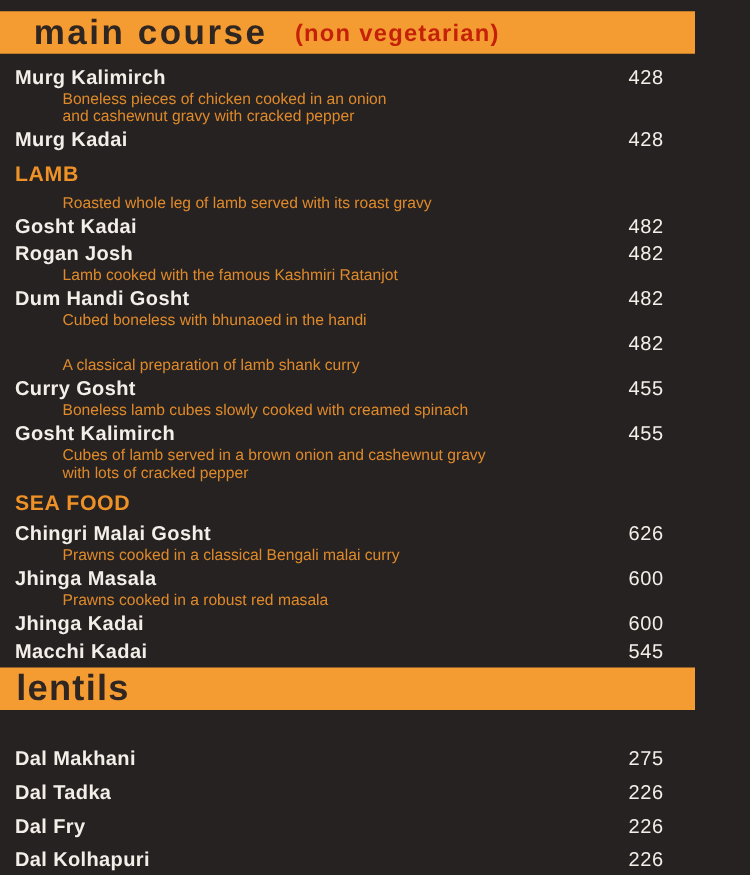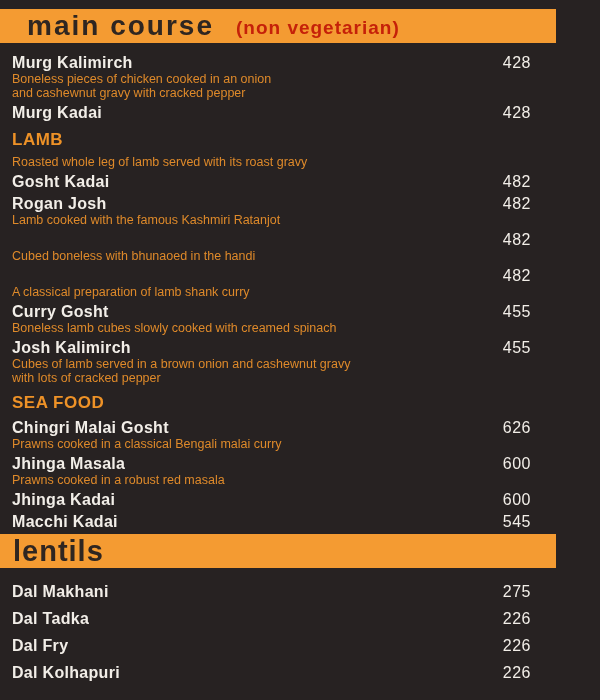--- a/index.html
+++ b/index.html
@@ -74,25 +74,26 @@
     font-weight:400;
     letter-spacing:.5px;
     color:var(--item_text);
   }
   .item-desc{
     font-size:12.5px;
     line-height:14px;
     font-weight:400;
     color:var(--desc_text);
     white-space:pre-line;
+    margin-left:38px;
   }
   .item-desc:empty{display:none;}
   .lentils-band{padding-left:13px;}
   .lentils-title{font-size:29px;letter-spacing:1px;}
-  .lentils-content{padding-top:14px;}
+  .lentils-content{padding-top:14px;margin-top:16px;}
   .lentils-content .item{margin-bottom:8px;}
 </style>
 </head>
 <body>
 
 <div class="page">
 
   <div class="band main-band">
     <span class="band-title">main course</span>
     <span class="band-subtitle">(non vegetarian)</span>
@@ -125,40 +126,41 @@
       </div>
       <div class="item">
         <div class="item-row">
           <span class="item-name">Rogan Josh</span>
           <span class="item-price">482</span>
         </div>
         <div class="item-desc">Lamb cooked with the famous Kashmiri Ratanjot</div>
       </div>
       <div class="item">
         <div class="item-row">
+          <span class="item-name">Dum Handi Gosht</span>
           <span class="item-price">482</span>
         </div>
         <div class="item-desc">Cubed boneless with bhunaoed in the handi</div>
       </div>
       <div class="item">
         <div class="item-row">
           <span class="item-price">482</span>
         </div>
         <div class="item-desc">A classical preparation of lamb shank curry</div>
       </div>
       <div class="item">
         <div class="item-row">
           <span class="item-name">Curry Gosht</span>
           <span class="item-price">455</span>
         </div>
         <div class="item-desc">Boneless lamb cubes slowly cooked with creamed spinach</div>
       </div>
       <div class="item">
         <div class="item-row">
-          <span class="item-name">Josh Kalimirch</span>
+          <span class="item-name">Gosht Kalimirch</span>
           <span class="item-price">455</span>
         </div>
         <div class="item-desc">Cubes of lamb served in a brown onion and cashewnut gravy
 with lots of cracked pepper</div>
       </div>
       <div class="section-heading">SEA FOOD</div>
       <div class="item">
         <div class="item-row">
           <span class="item-name">Chingri Malai Gosht</span>
           <span class="item-price">626</span>

